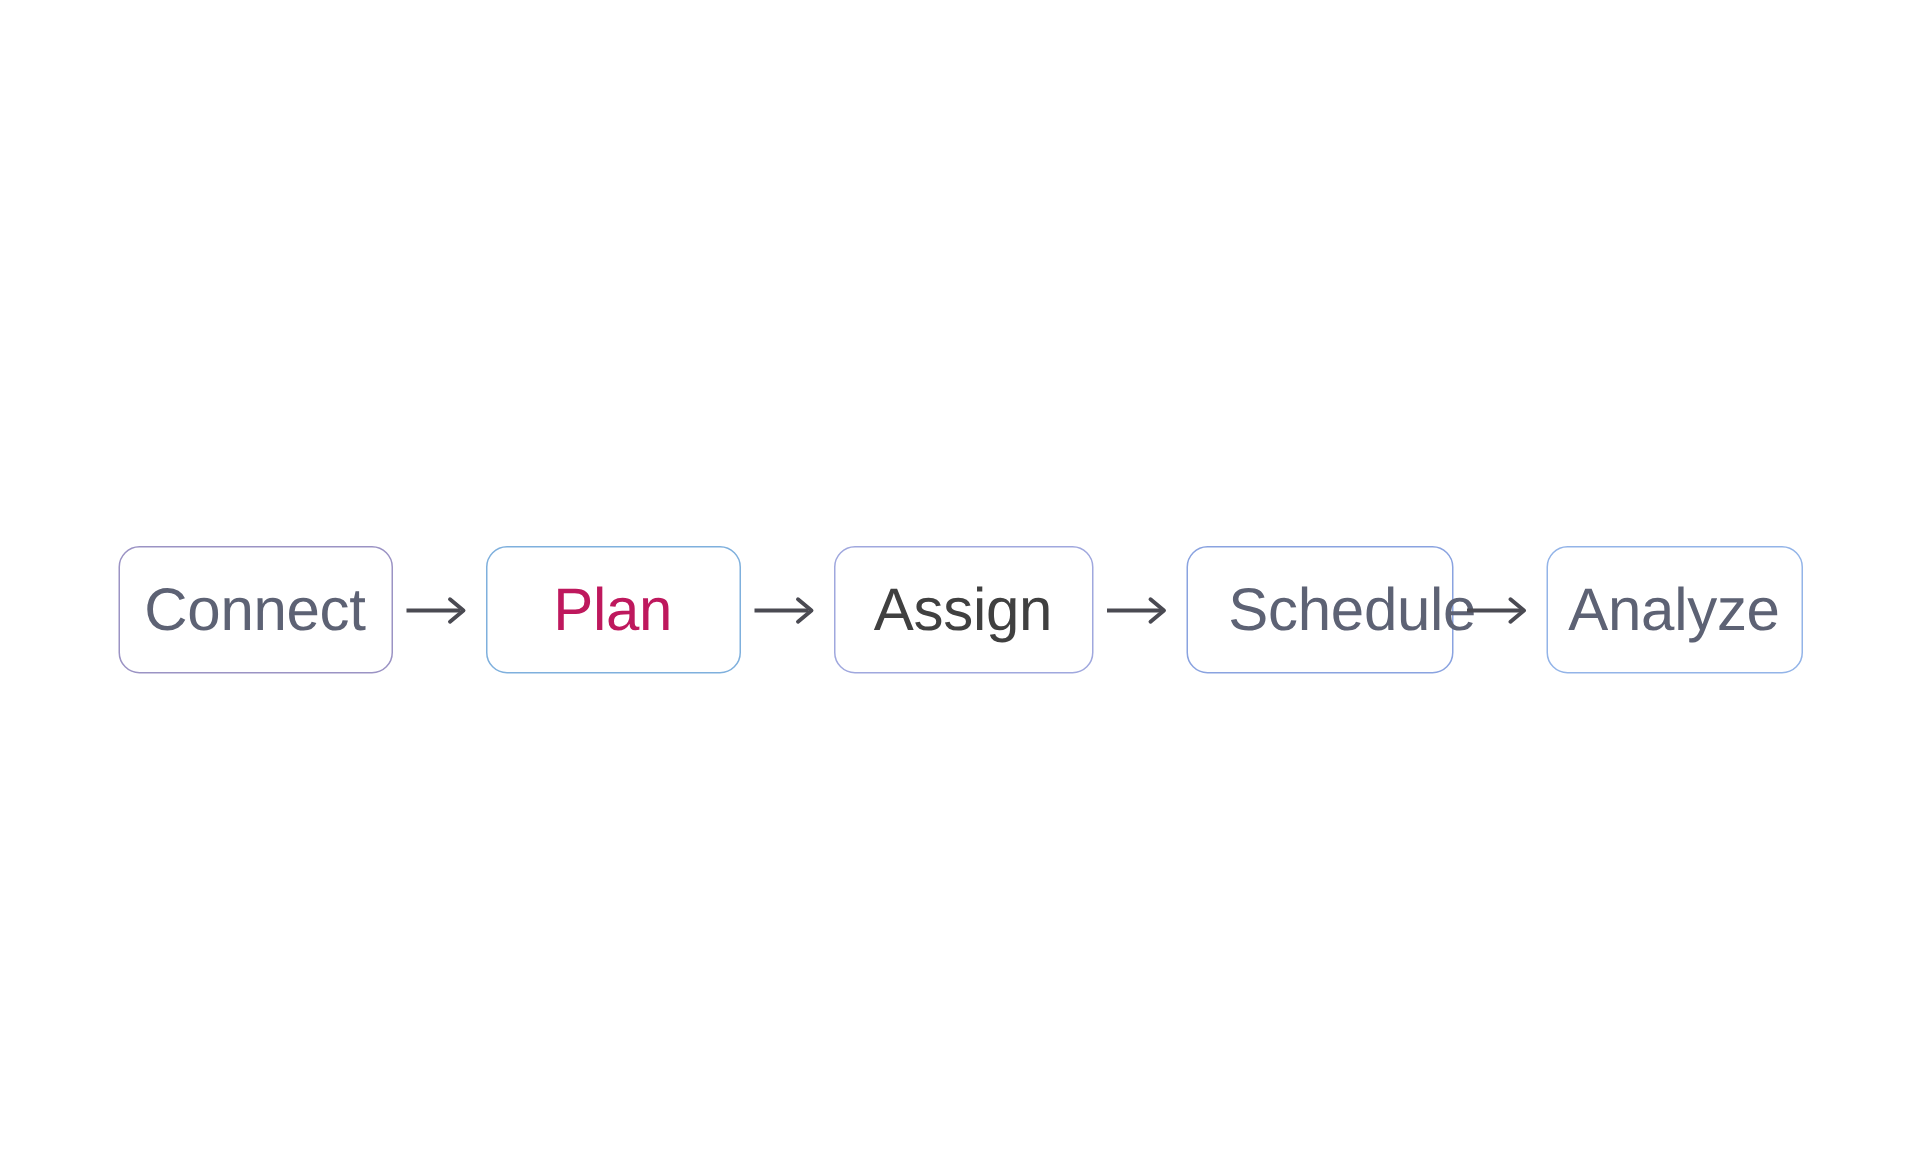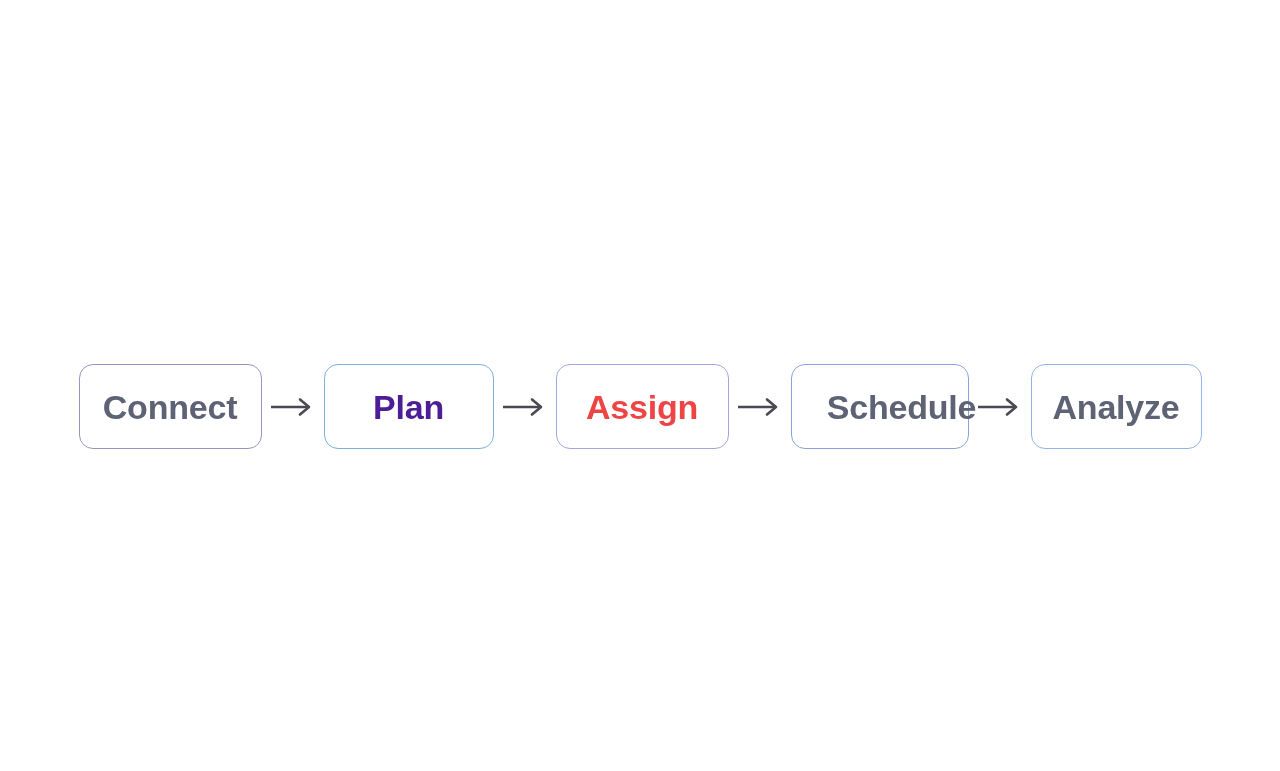--- a/index.html
+++ b/index.html
@@ -34,22 +34,22 @@
     border: 1.6px solid #9b93c4;
     border-radius: 14px;
     background: #ffffff;
     display: flex;
     align-items: center;
     justify-content: center;
     padding: 0 26px;
   }
   .step-label {
     font-family: "Liberation Sans", sans-serif;
-    font-size: 34px;
-    font-weight: 700;
+    font-size: 40px;
+    font-weight: 400;
     letter-spacing: -0.2px;
     color: #5d6274;
     white-space: nowrap;
     line-height: 1;
   }
   .flow-arrow {
     width: 62px;
     display: flex;
     align-items: center;
     justify-content: center;
@@ -70,32 +70,32 @@
     </div>
 
     <div class="flow-arrow" style="color: rgb(74, 74, 82);">
       <svg width="48" height="22" viewBox="0 0 48 22" aria-hidden="true">
         <line x1="2" y1="11" x2="38" y2="11" stroke="currentColor" stroke-width="2.6" stroke-linecap="butt"></line>
         <polyline points="31,3.5 40,11 31,18.5" fill="none" stroke="currentColor" stroke-width="2.6" stroke-linecap="round" stroke-linejoin="round"></polyline>
       </svg>
     </div>
 
     <div class="step-box" style="border-color: rgb(127, 176, 221); width: 170px;">
-      <span class="step-label" style="color: #4c1d95;">Plan</span>
+      <span class="step-label" style="color: #be185d;">Plan</span>
     </div>
 
     <div class="flow-arrow" style="color: rgb(74, 74, 82);">
       <svg width="48" height="22" viewBox="0 0 48 22" aria-hidden="true">
         <line x1="2" y1="11" x2="38" y2="11" stroke="currentColor" stroke-width="2.6" stroke-linecap="butt"></line>
         <polyline points="31,3.5 40,11 31,18.5" fill="none" stroke="currentColor" stroke-width="2.6" stroke-linecap="round" stroke-linejoin="round"></polyline>
       </svg>
     </div>
 
     <div class="step-box" style="border-color: rgb(160, 168, 222); width: 173px;">
-      <span class="step-label" style="color: #ef4444;">Assign</span>
+      <span class="step-label" style="color: #404040;">Assign</span>
     </div>
 
     <div class="flow-arrow" style="color: rgb(74, 74, 82);">
       <svg width="48" height="22" viewBox="0 0 48 22" aria-hidden="true">
         <line x1="2" y1="11" x2="38" y2="11" stroke="currentColor" stroke-width="2.6" stroke-linecap="butt"></line>
         <polyline points="31,3.5 40,11 31,18.5" fill="none" stroke="currentColor" stroke-width="2.6" stroke-linecap="round" stroke-linejoin="round"></polyline>
       </svg>
     </div>
 
     <div class="step-box" style="border-color: rgb(138, 163, 224); width: 178px;">

